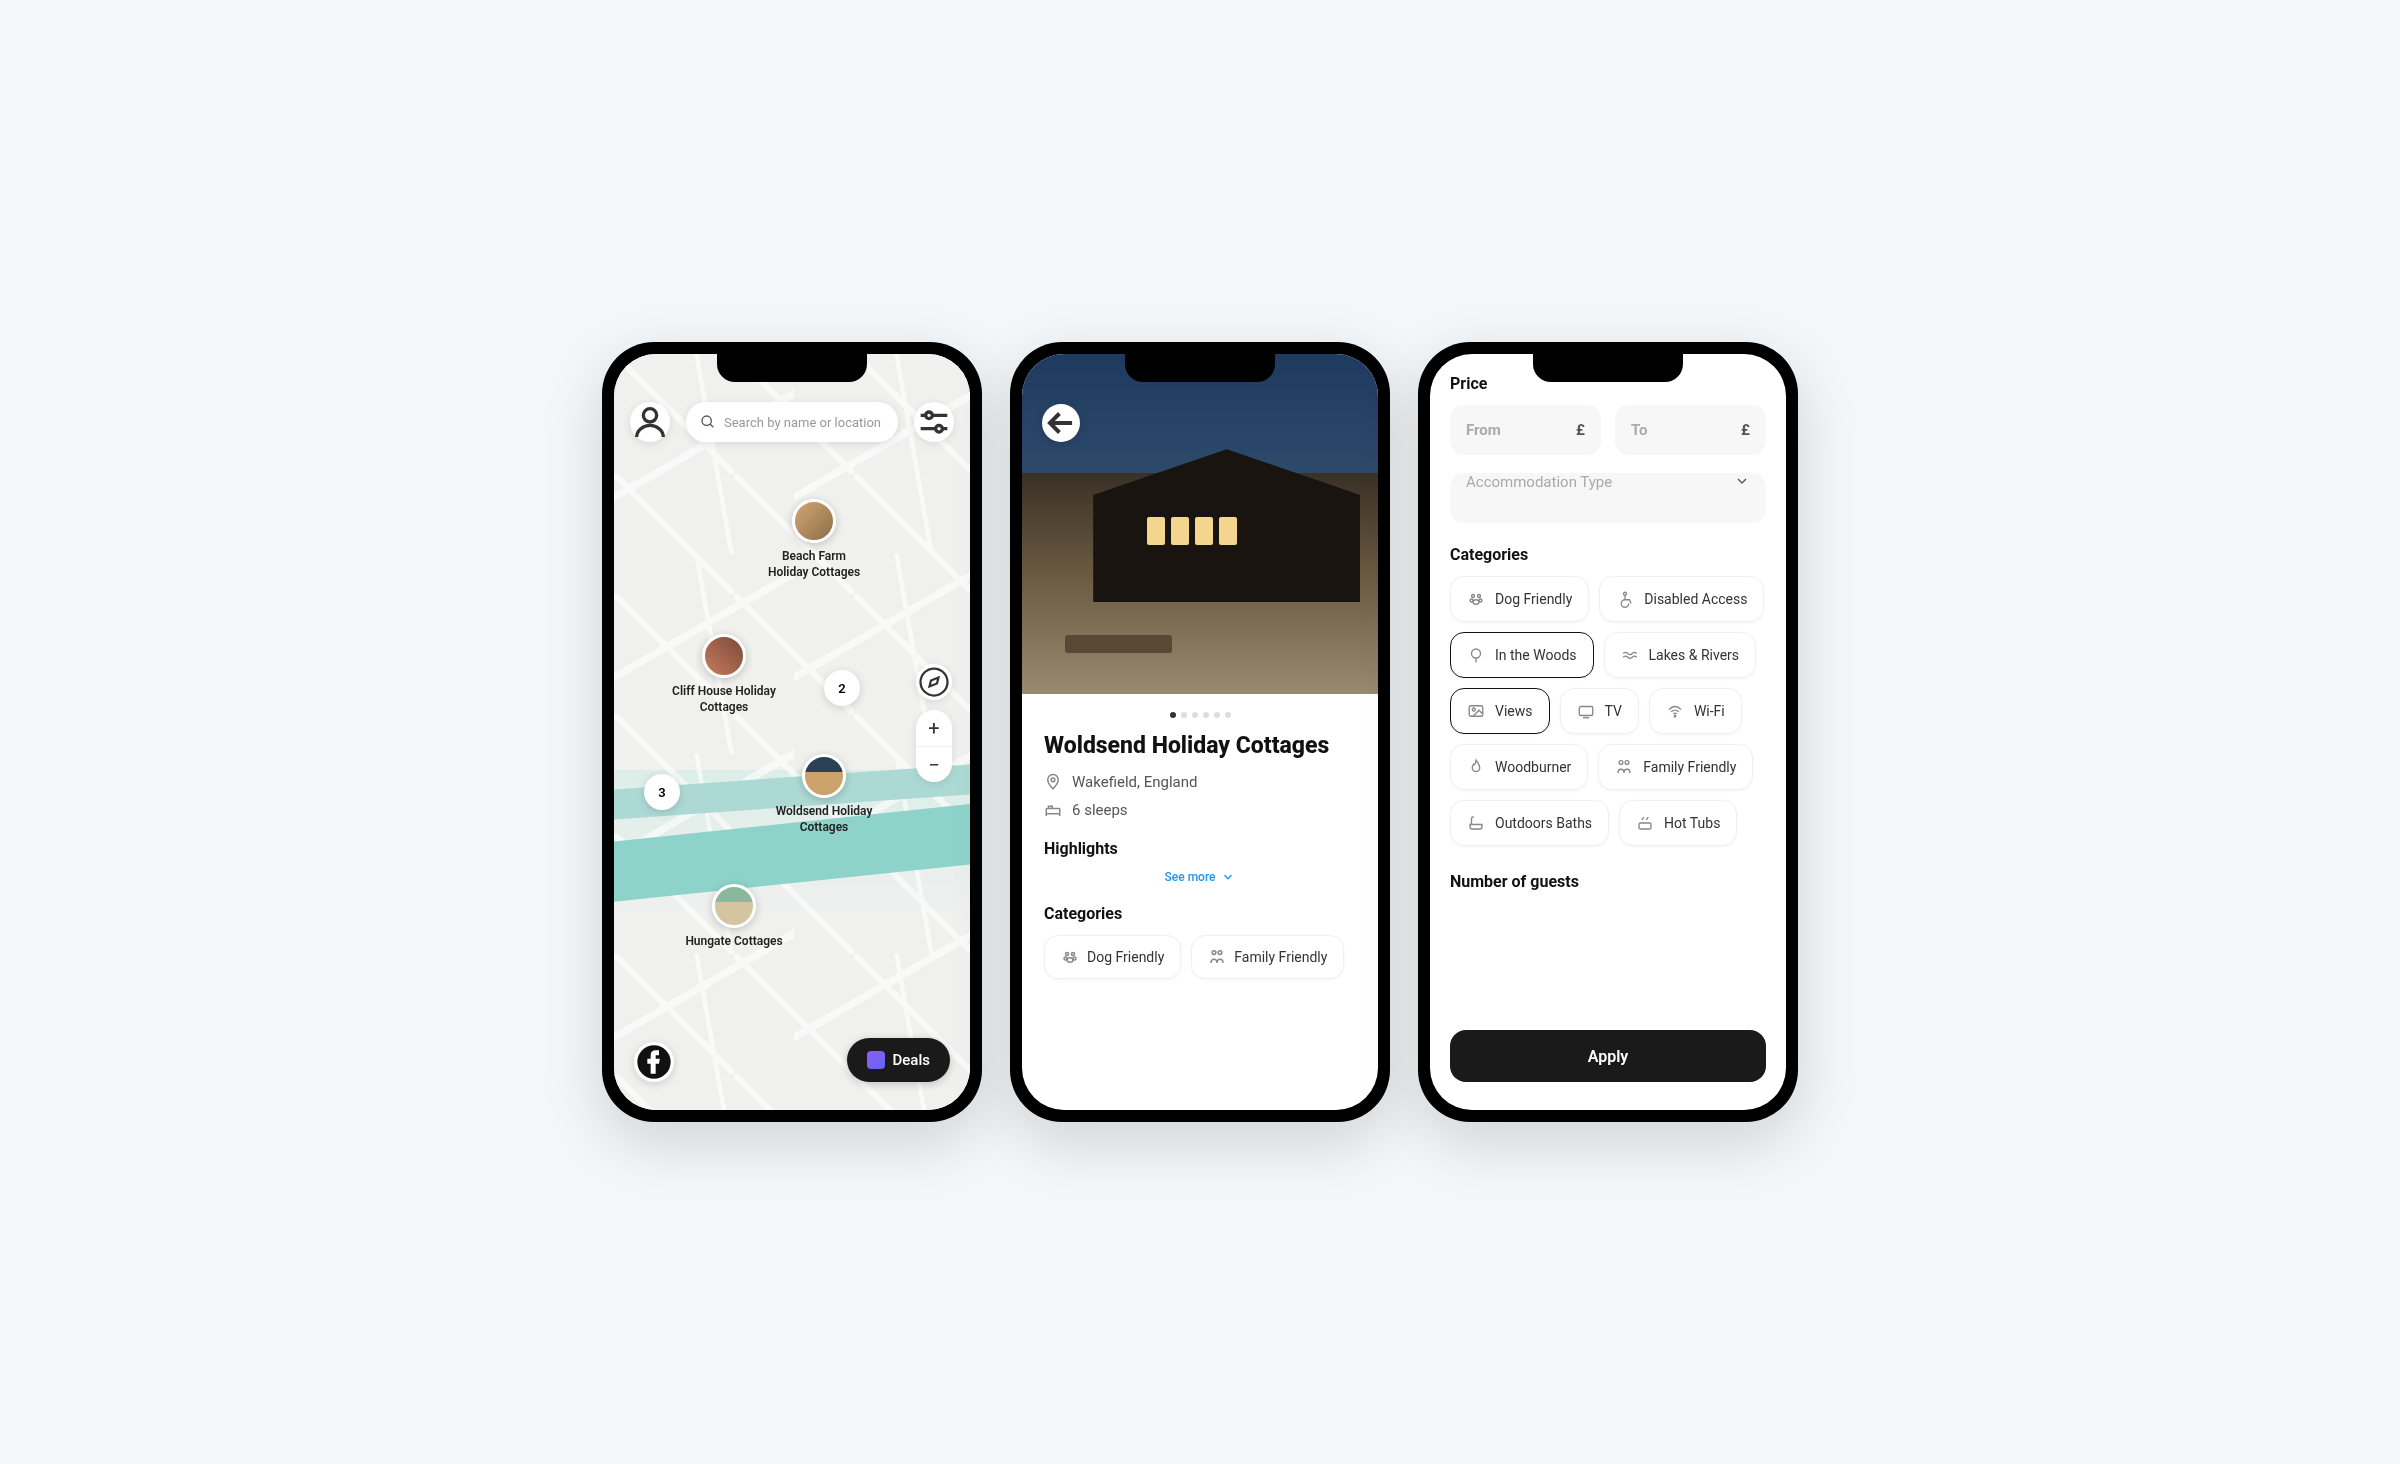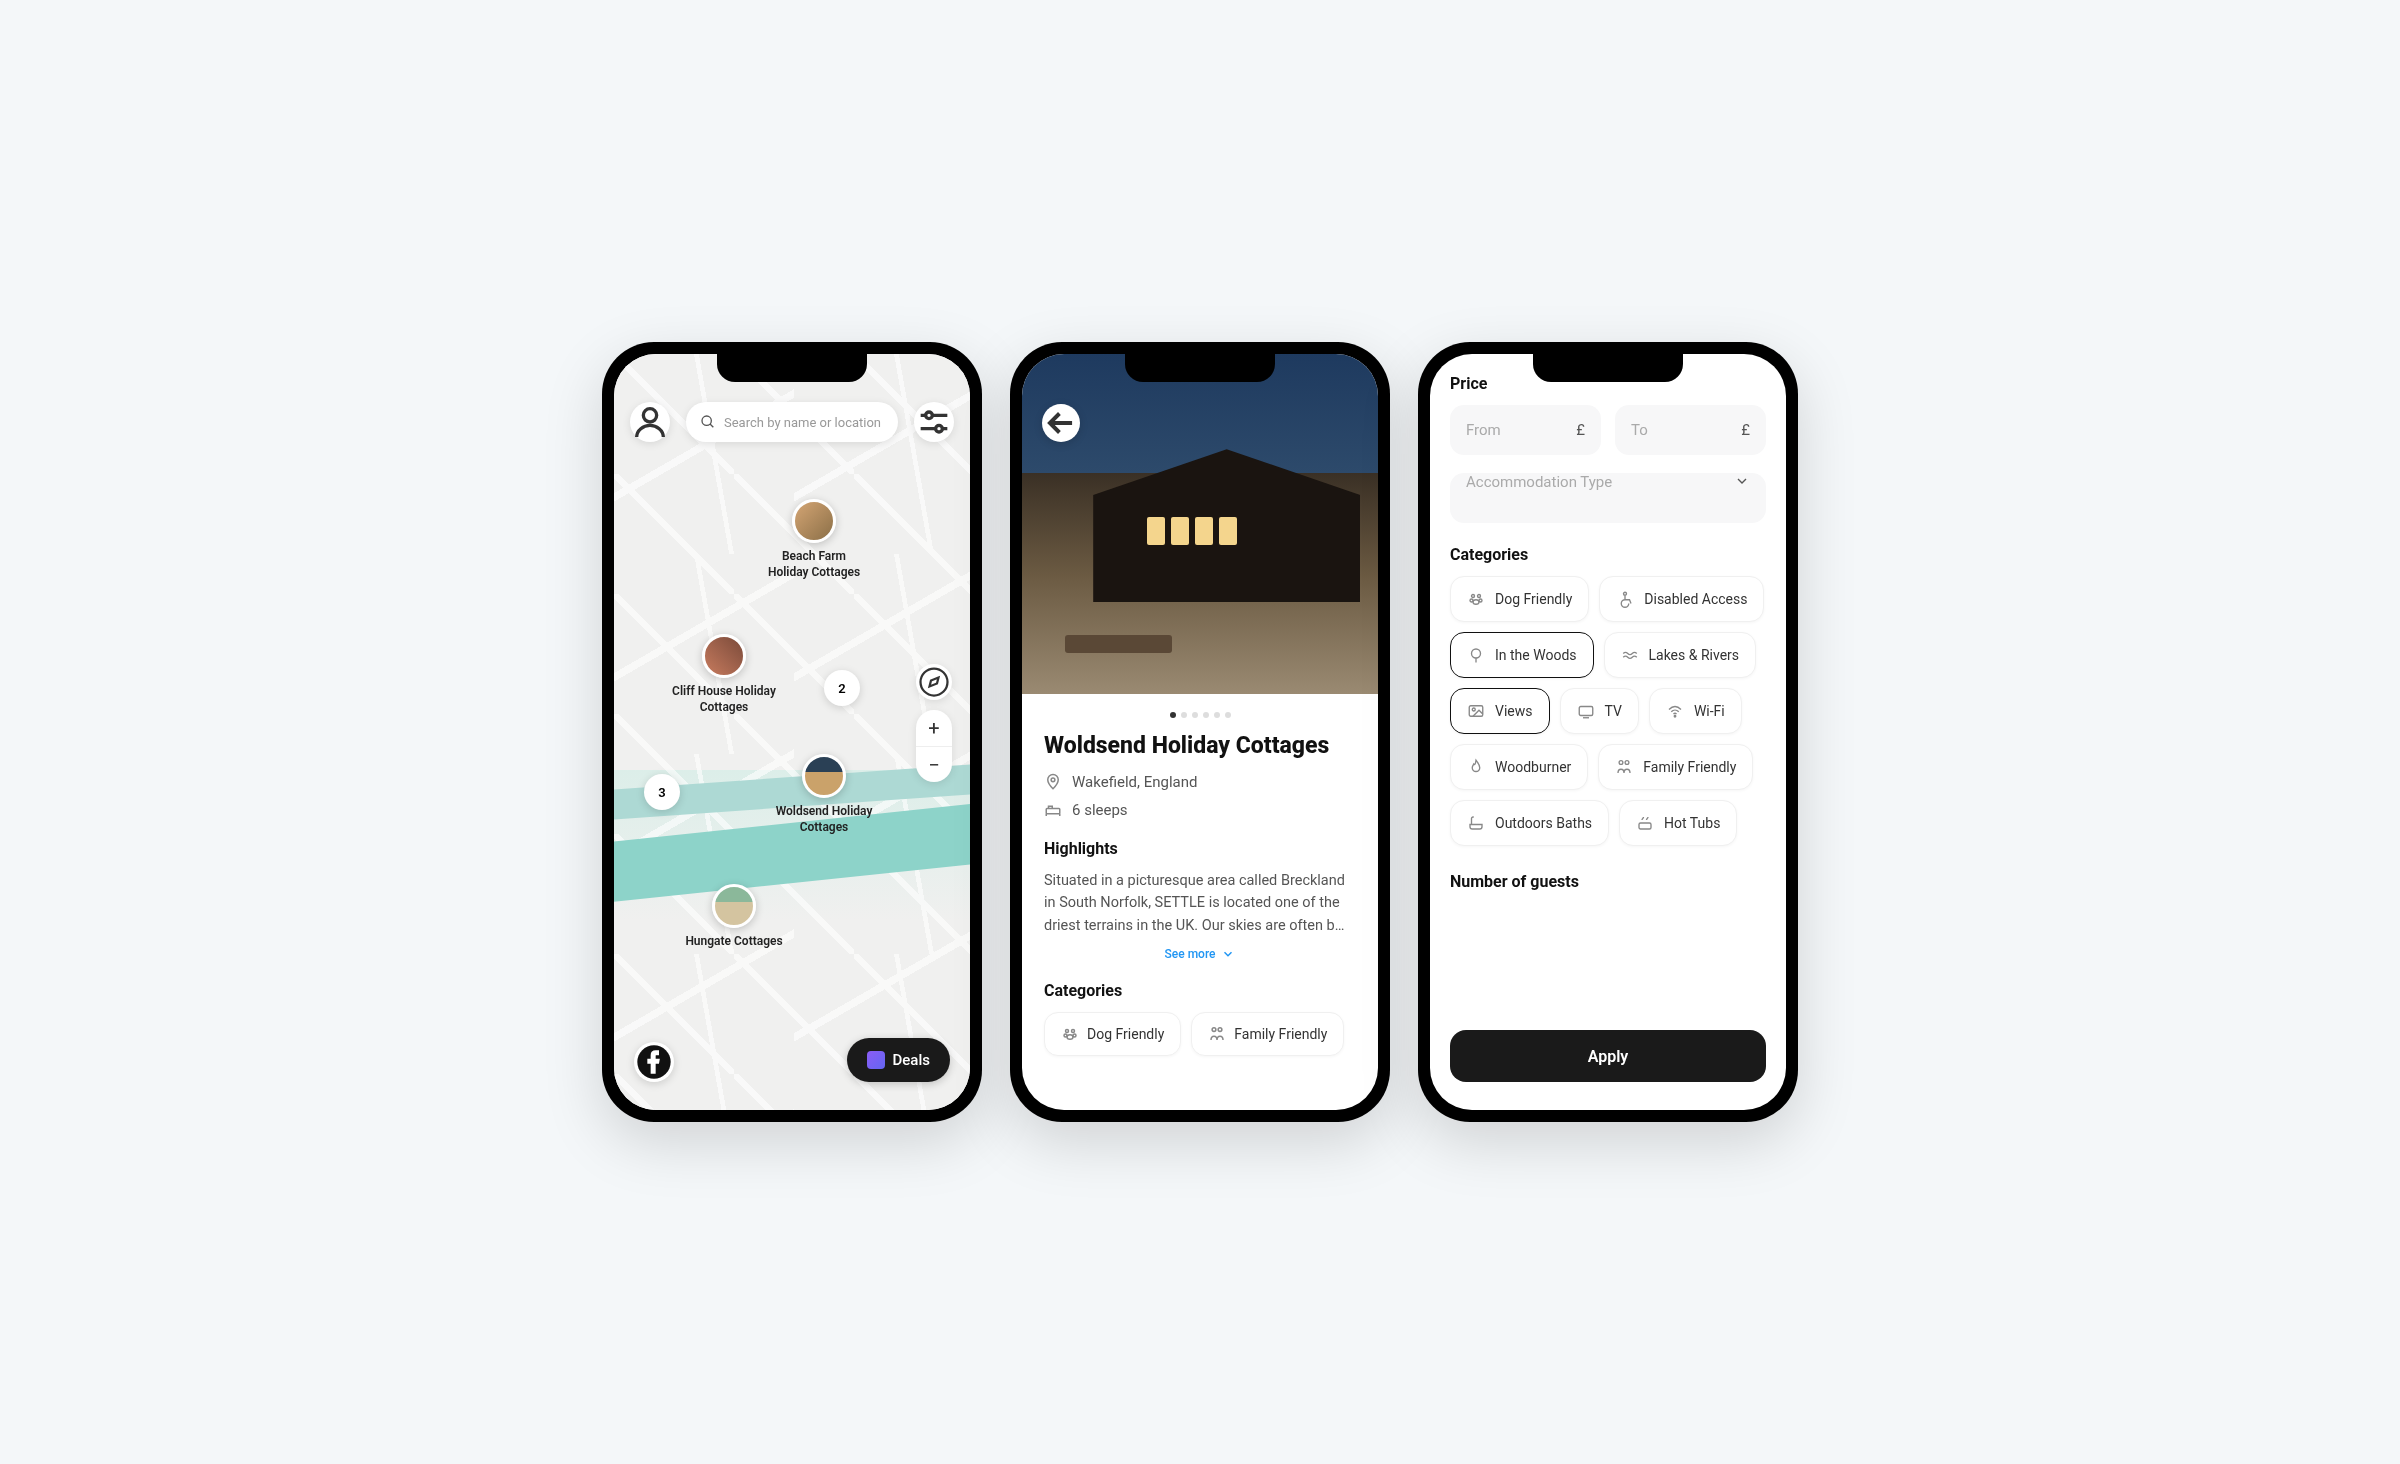--- a/index.html
+++ b/index.html
@@ -66,21 +66,21 @@
 .chip-icon { width: 18px; height: 18px; color: #888; }
 
 
 .filters-header { padding: 42px 20px 18px; display: flex; align-items: center; justify-content: space-between; }
 .filters-title { font-size: 18px; font-weight: 700; }
 .reset { color: #2196f3; font-size: 15px; font-weight: 500; }
 .close-x { font-size: 18px; color: #333; width: 24px; }
 
 .filters-body { padding: 0 20px; }
 .price-row { display: flex; gap: 14px; margin: 12px 0 18px; }
-.price-box { flex: 1; height: 50px; background: #f7f7f8; border-radius: 14px; display: flex; align-items: center; justify-content: space-between; padding: 0 16px; color: #aaa; font-size: 15px; }
+.price-box { flex: 1; height: 50px; background: #f7f7f8; border-radius: 14px; display: flex; align-items: center; justify-content: space-between; padding: 0 16px; color: #aaa; font-size: 15px; font-weight: bold; }
 .accom-box { height: 50px; background: #f7f7f8; border-radius: 14px; display: flex; align-items: flex-start; justify-content: space-between; padding: 0 16px; color: #aaa; font-size: 15px; margin-bottom: 22px; }
 
 .cat-grid { display: flex; flex-wrap: wrap; gap: 10px; margin-top: 12px; }
 .cat-chip { padding: 13px 16px; background: #fff; border: 1px solid #f0f0f0; border-radius: 14px; display: flex; align-items: center; gap: 10px; font-size: 14px; color: #333; box-shadow: 0 1px 3px rgba(0,0,0,0.04); }
 .cat-chip.selected { border: 1.5px solid #111; }
 
 .apply-btn { position: absolute; bottom: 28px; left: 20px; right: 20px; height: 52px; background: #1a1a1a; color: #fff; border-radius: 16px; display: flex; align-items: center; justify-content: center; font-size: 16px; font-weight: 600; }
 
 svg { width: 100%; height: 100%; }
 </style>
@@ -204,21 +204,20 @@
         <span>Wakefield, England</span>
       </div>
       <div class="meta-row">
         <svg class="meta-icon" viewBox="0 0 24 24" fill="none" stroke="currentColor" stroke-width="2">
             <rect x="3" y="10" width="18" height="7" rx="1"></rect>
             <path d="M3 17v3M21 17v3M6 10V7h5v3"></path>
           </svg>
         <span>6 sleeps</span>
       </div>
       <div class="section-h">Highlights</div>
-      <div class="desc">Situated in a picturesque area called Breckland in South Norfolk, SETTLE is located one of the driest terrains in the UK. Our skies are often b…</div>
       <div class="see-more">
         <span>See more</span>
         <svg viewBox="0 0 24 24" fill="none" stroke="currentColor" stroke-width="2.5" style="width:14px;height:14px">
             <polyline points="6 9 12 15 18 9"></polyline>
           </svg>
       </div>
       <div class="section-h">Categories</div>
       <div class="cat-chips">
         <div class="chip">
           <svg class="chip-icon" viewBox="0 0 24 24" fill="none" stroke="currentColor" stroke-width="2">

